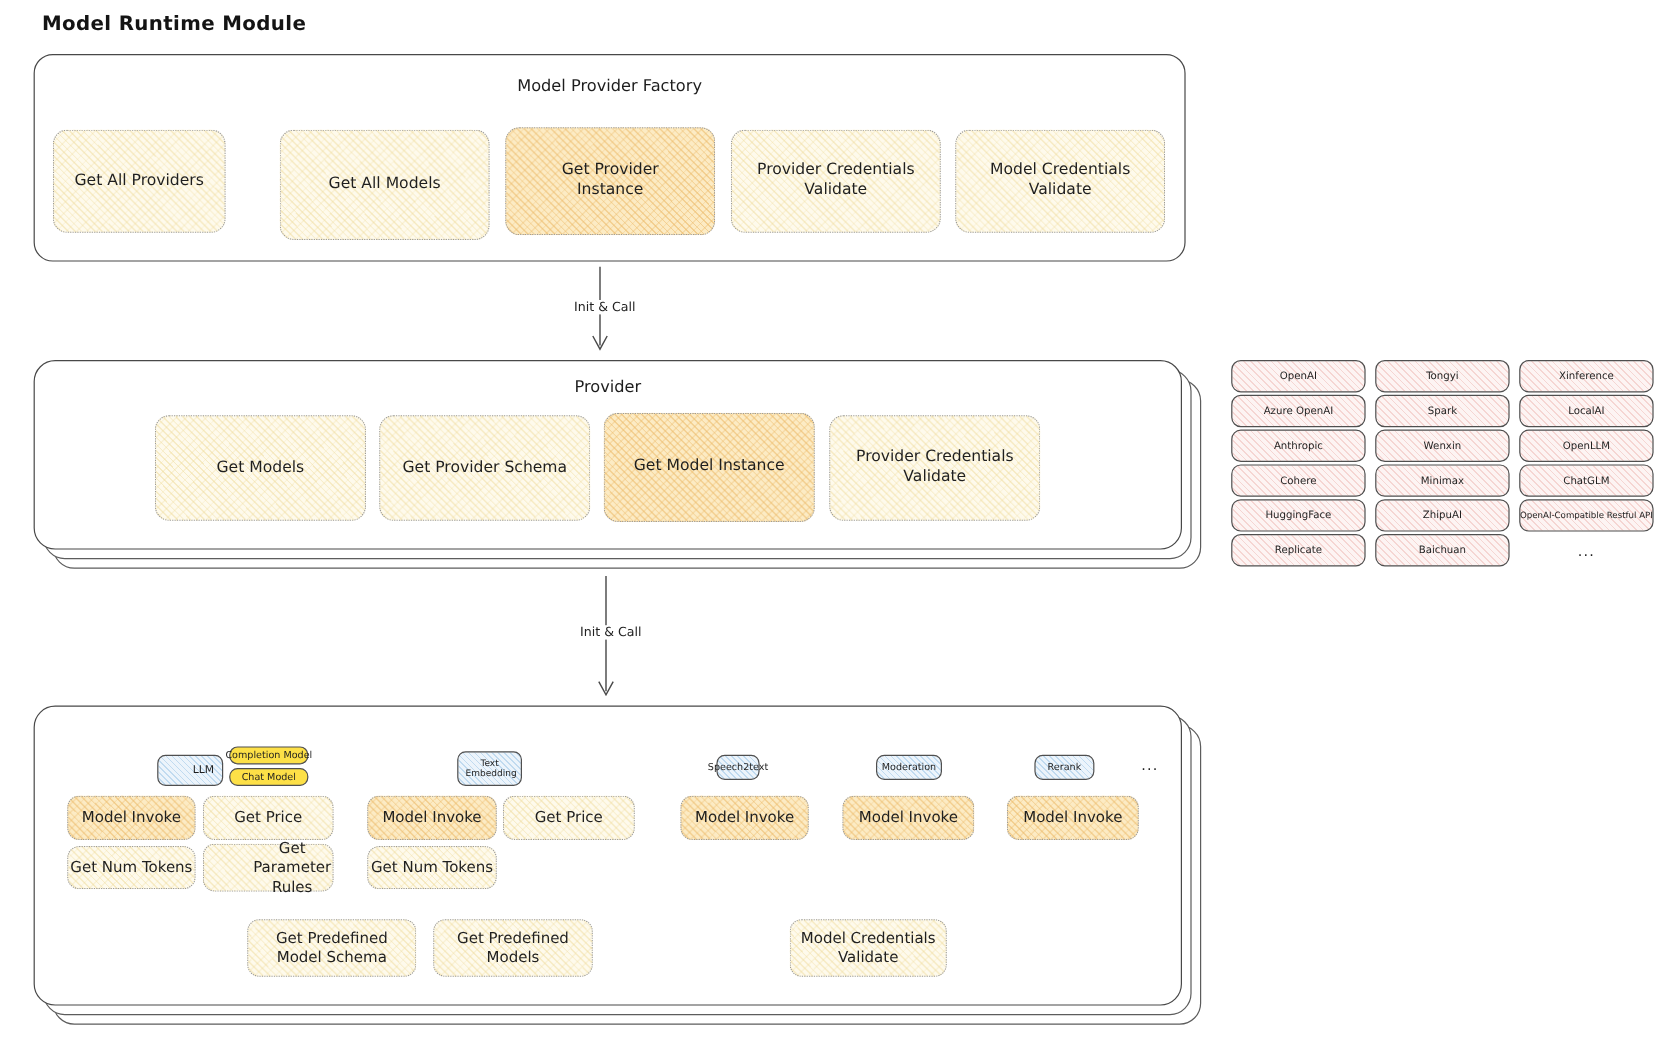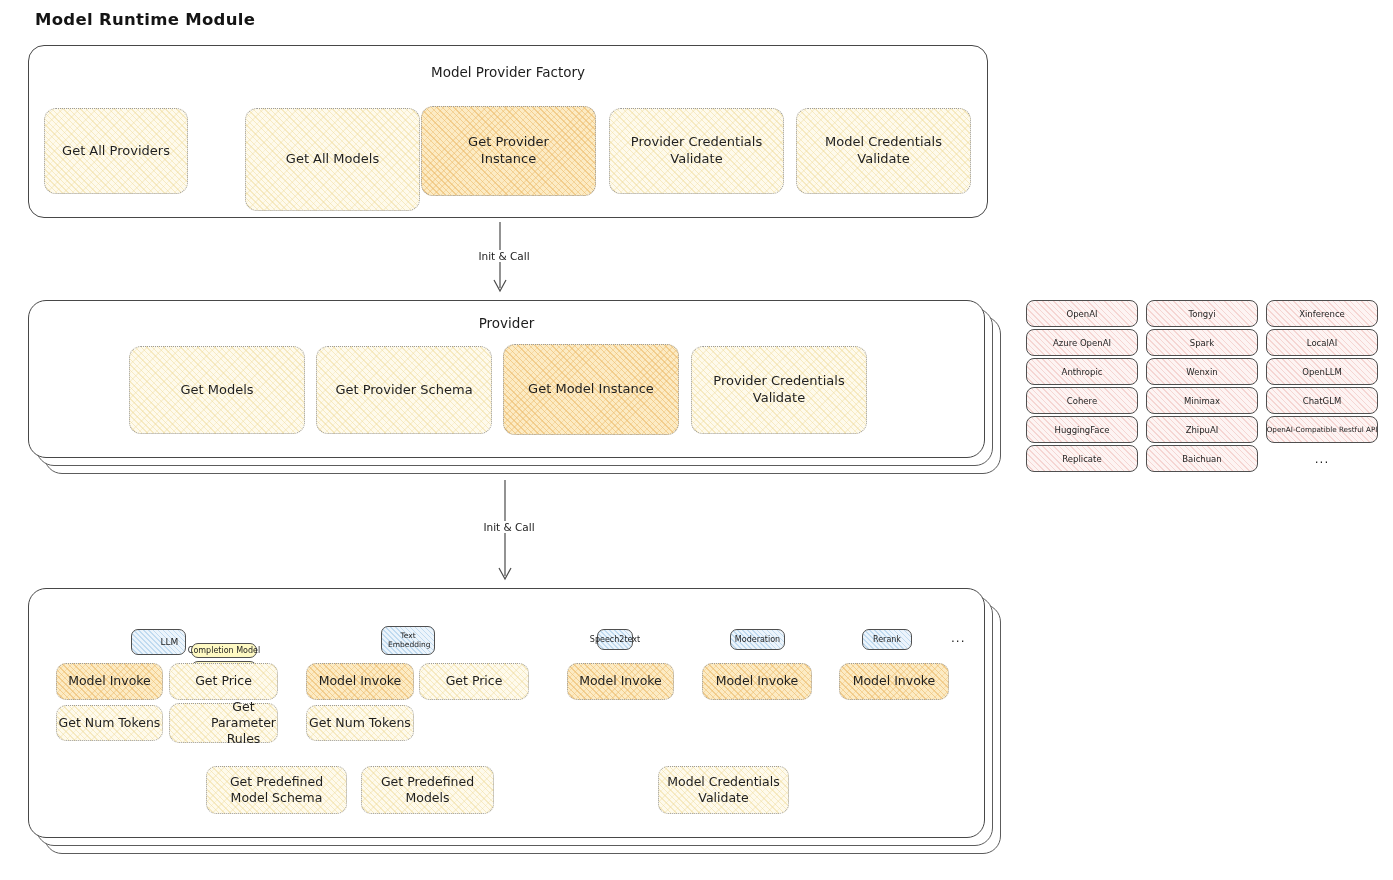--- a/index.html
+++ b/index.html
@@ -34,42 +34,42 @@
   .chip.tiny{font-size:7.2px;}
   .chip-none{height:27px;display:flex;align-items:center;justify-content:center;border:none;background:none;
              font-size:12px;letter-spacing:1px;}
 
   
   .badge{position:absolute;border:1.2px solid #4f4f4f;border-radius:7px;display:flex;align-items:center;justify-content:center;
          text-align:center;font-size:8.5px;line-height:1.15;box-sizing:border-box;
          background-color:#ecf4fb;
          background-image:repeating-linear-gradient(45deg,rgba(140,188,226,.45) 0,rgba(140,188,226,.45) 1px,transparent 1px,transparent 3.5px);}
   .tag{position:absolute;border:1.1px solid #4f4f4f;border-radius:7px;display:flex;align-items:center;justify-content:center;
-       font-size:8px;background:#fef9c3;box-sizing:border-box;white-space:nowrap;margin-top:21px;}
+       font-size:8px;background:#fde047;box-sizing:border-box;white-space:nowrap;}
 
   .ellipsis{position:absolute;font-size:12px;letter-spacing:1px;color:#222;}
 
   .arrow{position:absolute;}
   .arrow-label{position:absolute;background:#fff;font-size:10.5px;padding:0 4px;text-align:center;color:#222;}
 
   .wrap{display:inline-block;}
 </style>
 </head>
 <body>
 
 <div id="canvas">
 
   <div class="page-title">Model Runtime Module</div>
 
   <div class="panel" style="left:28px;top:45px;width:960px;height:173px;border-radius:16px;">
     <div class="panel-title" style="top:18px;">Model Provider Factory</div>
     <div class="node yellow" style="left:15px;top:62px;width:144px;height:86px;">
       <span class="wrap">Get All Providers</span>
     </div>
-    <div class="node yellow" style="left:216px;top:62px;width:175px;height:103px;">
+    <div class="node yellow" style="left:204px;top:62px;width:175px;height:92px;">
       <span class="wrap">Get All Models</span>
     </div>
     <div class="node orange" style="left:392px;top:60px;width:175px;height:90px;">
       <span class="wrap" style="max-width:110px;">Get Provider Instance</span>
     </div>
     <div class="node yellow" style="left:580px;top:62px;width:175px;height:86px;">
       <span class="wrap" style="max-width:140px;">Provider Credentials Validate</span>
     </div>
     <div class="node yellow" style="left:767px;top:62px;width:175px;height:86px;">
       <span class="wrap" style="max-width:140px;">Model Credentials Validate</span>

